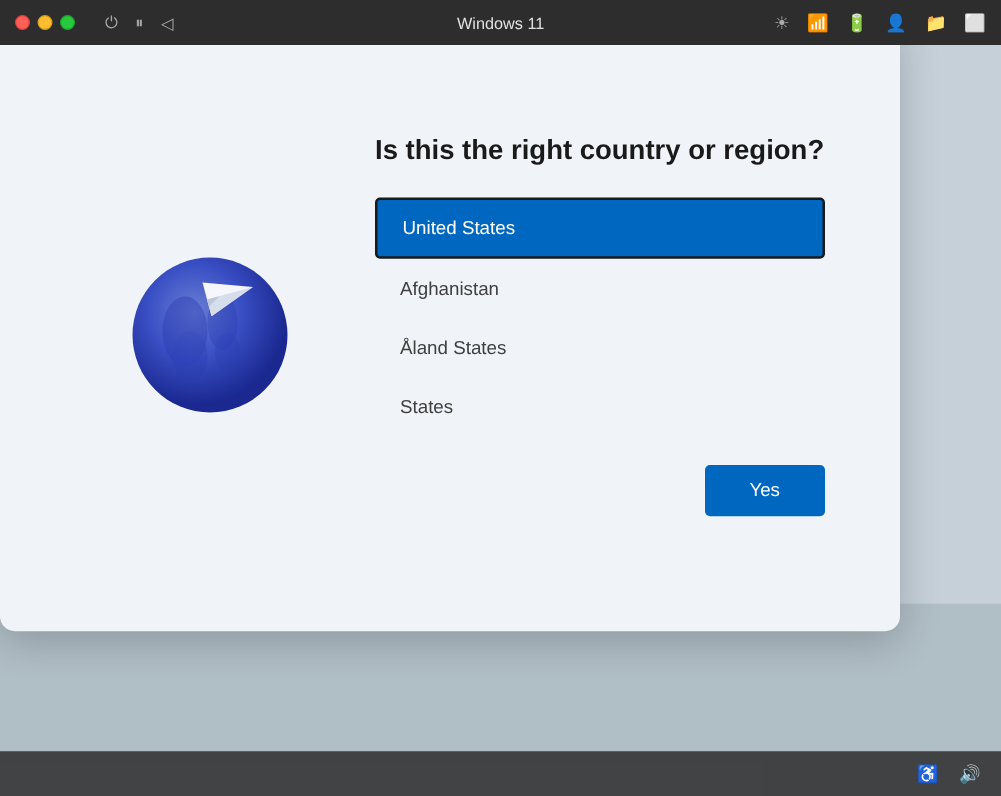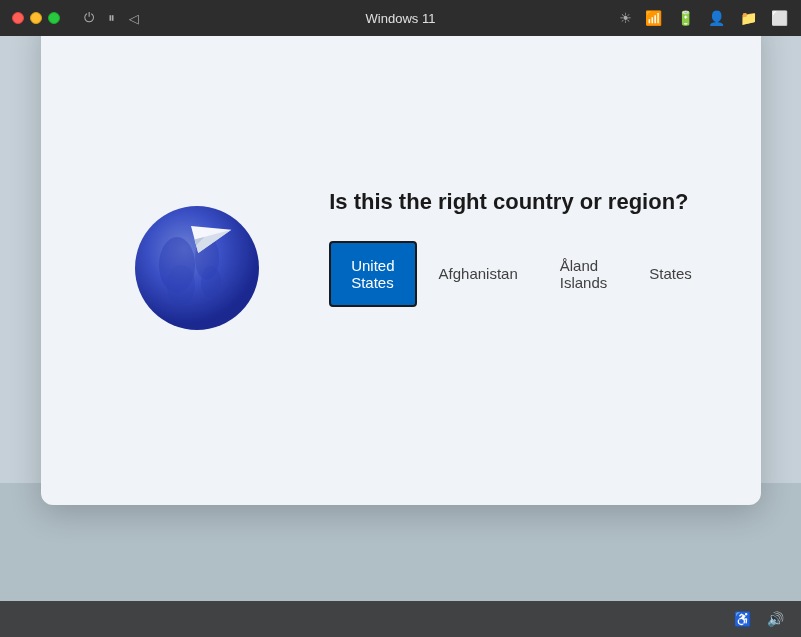--- a/index.html
+++ b/index.html
@@ -70,21 +70,21 @@
       font-size: 13px;
     }
 
     
     .main-area {
       width: 801px;
       height: 447px;
       background: #c5d0d8;
       display: flex;
       align-items: center;
-      justify-content: center;
+      justify-content: flex-start;
     }
 
     
     .window-card {
       width: 720px;
       height: 490px;
       background: #f0f4f8;
       border-radius: 12px;
       box-shadow: 0 8px 32px rgba(0,0,0,0.2);
       display: flex;
@@ -124,20 +124,21 @@
     .question-title {
       font-size: 22px;
       font-weight: 600;
       color: #1a1a1a;
       margin-bottom: 24px;
       line-height: 1.3;
     }
 
     .country-list {
       display: flex;
+      flex-direction: column;
       gap: 2px;
       margin-bottom: 24px;
     }
 
     .country-item {
       padding: 14px 20px;
       border-radius: 4px;
       font-size: 15px;
       color: #404040;
       cursor: pointer;
@@ -250,24 +251,25 @@
         </svg>
       </div>
     </div>
 
     <div class="right-section">
       <h2 class="question-title">Is this the right country or region?</h2>
 
       <div class="country-list">
         <button class="country-item selected">United States</button>
         <button class="country-item">Afghanistan</button>
-        <button class="country-item">Åland Islands</button>
+        <button class="country-item">Åland States</button>
         <button class="country-item">States</button>
       </div>
 
+      <button class="yes-button">Yes</button>
     </div>
 
   </div>
 </div>
 
 <div class="status-bar">
   <span>♿</span>
   <span>🔊</span>
 </div>
 

